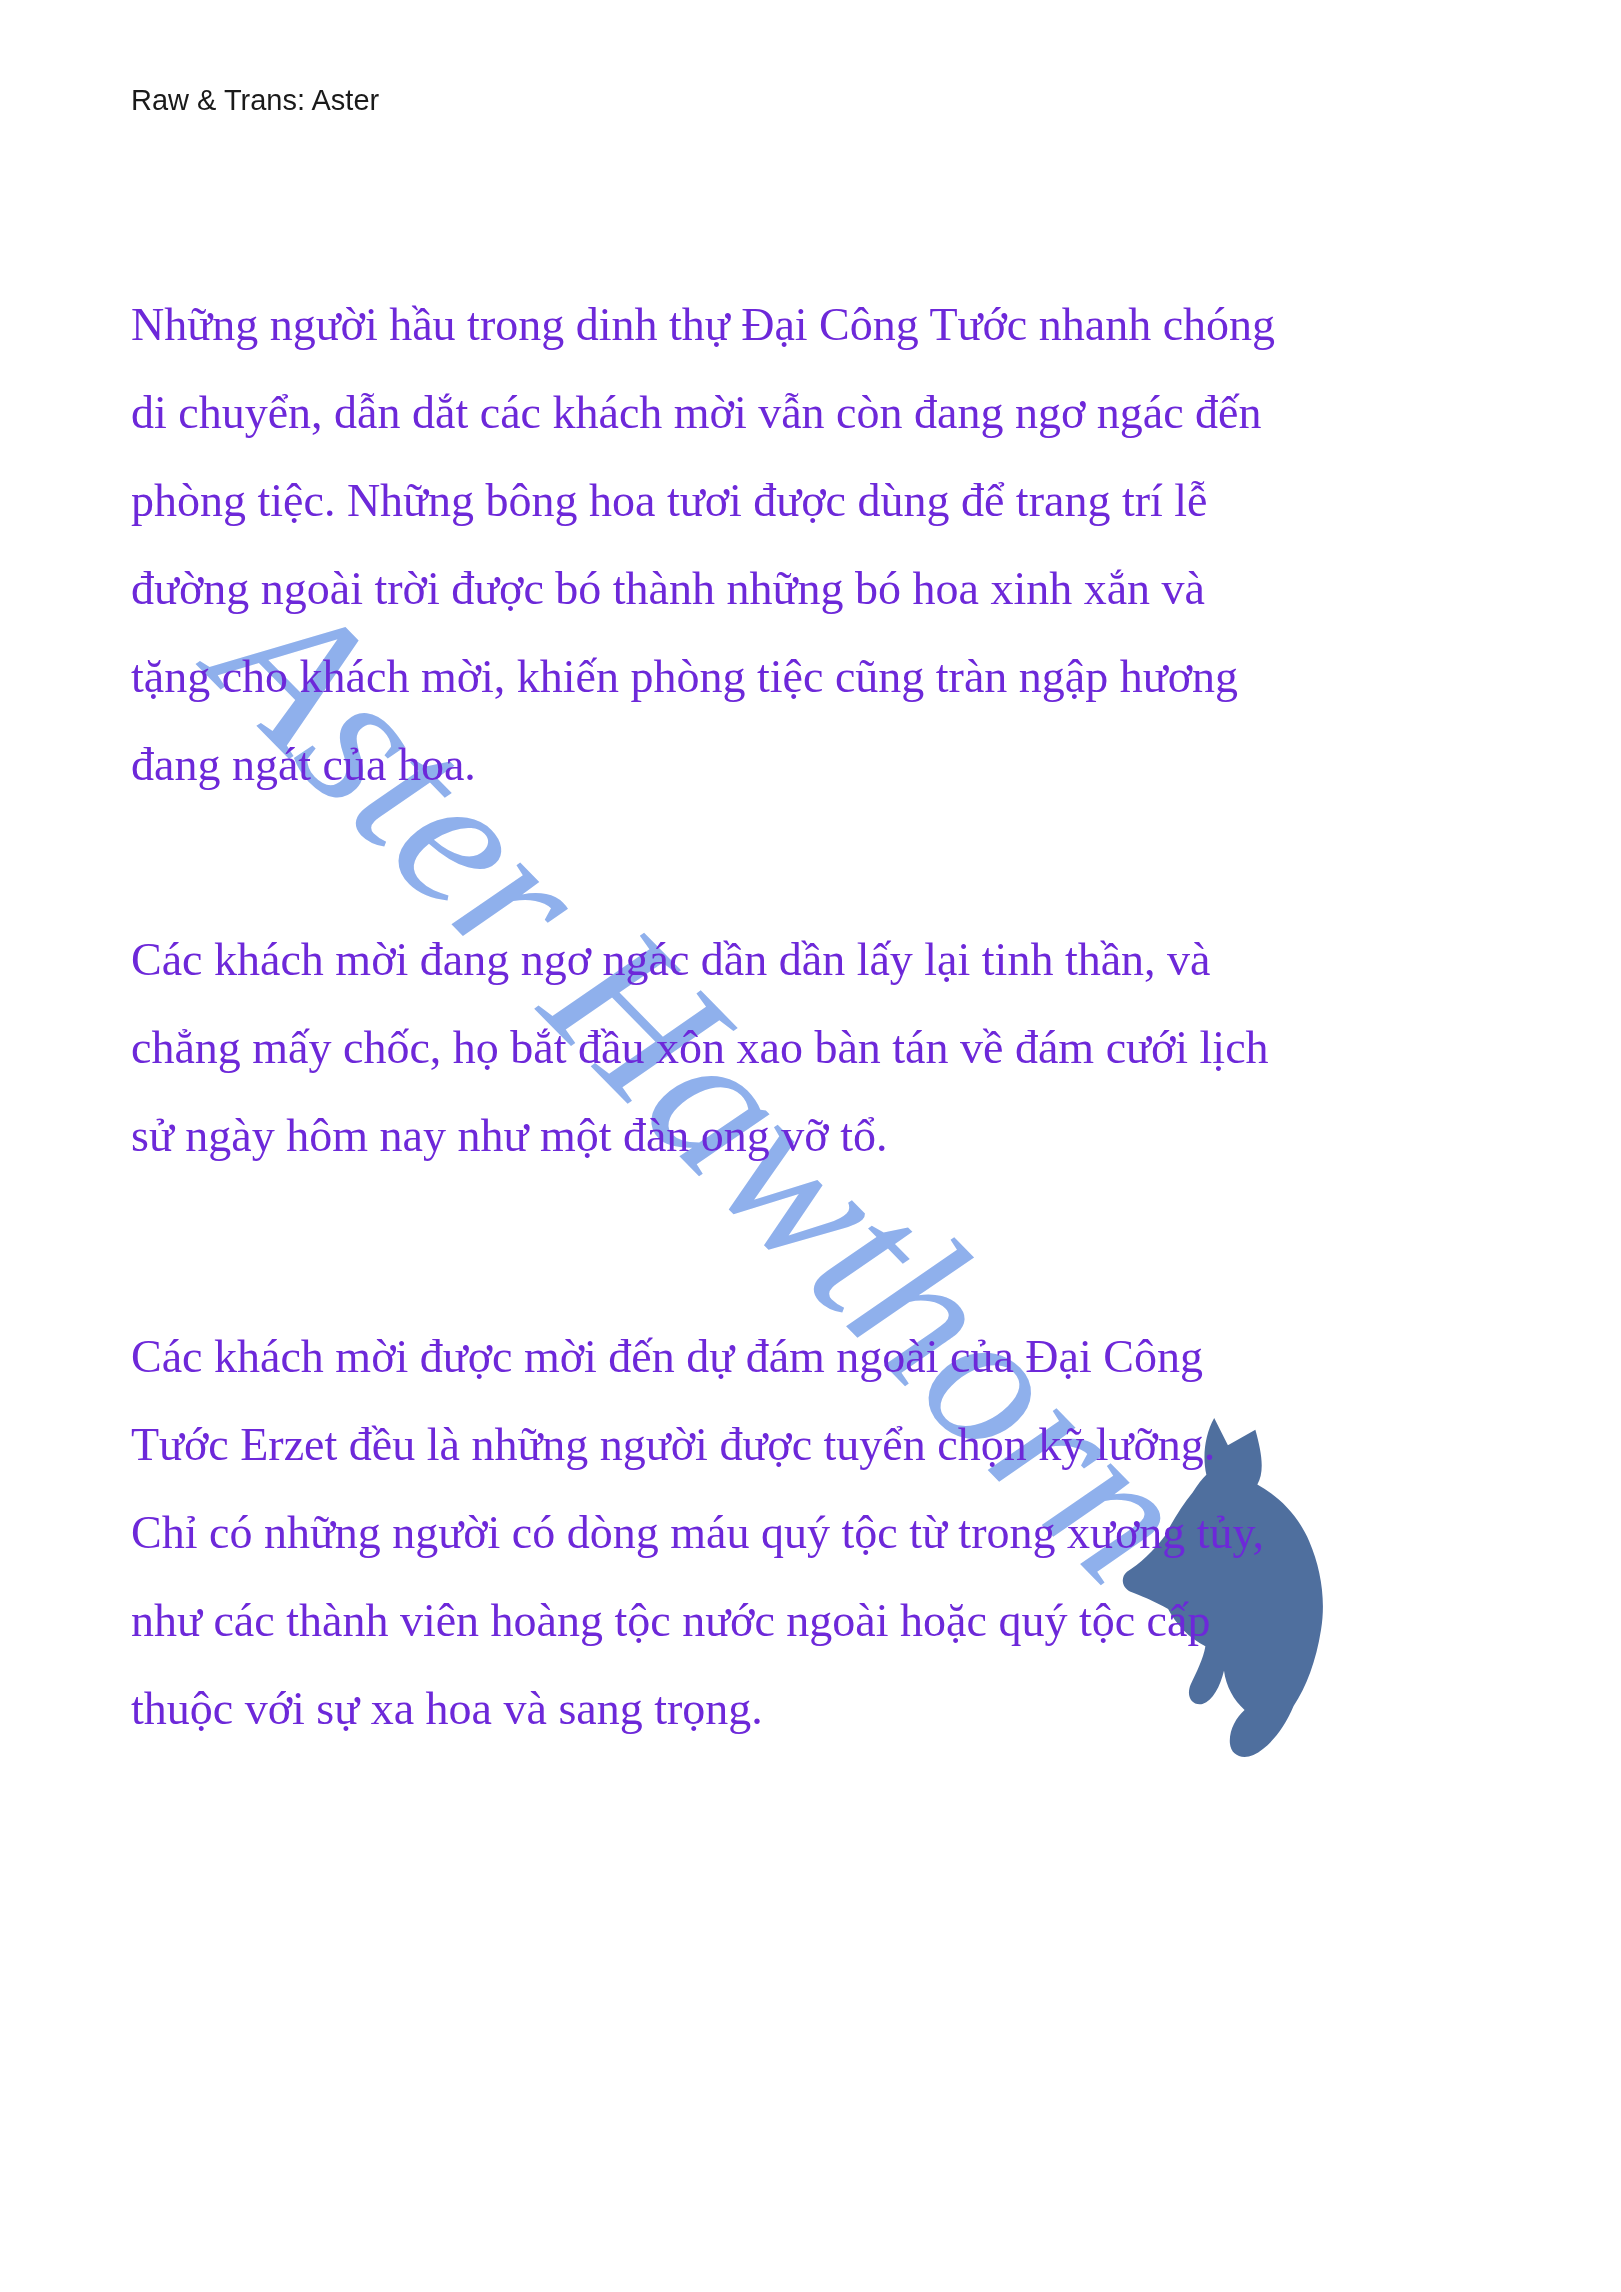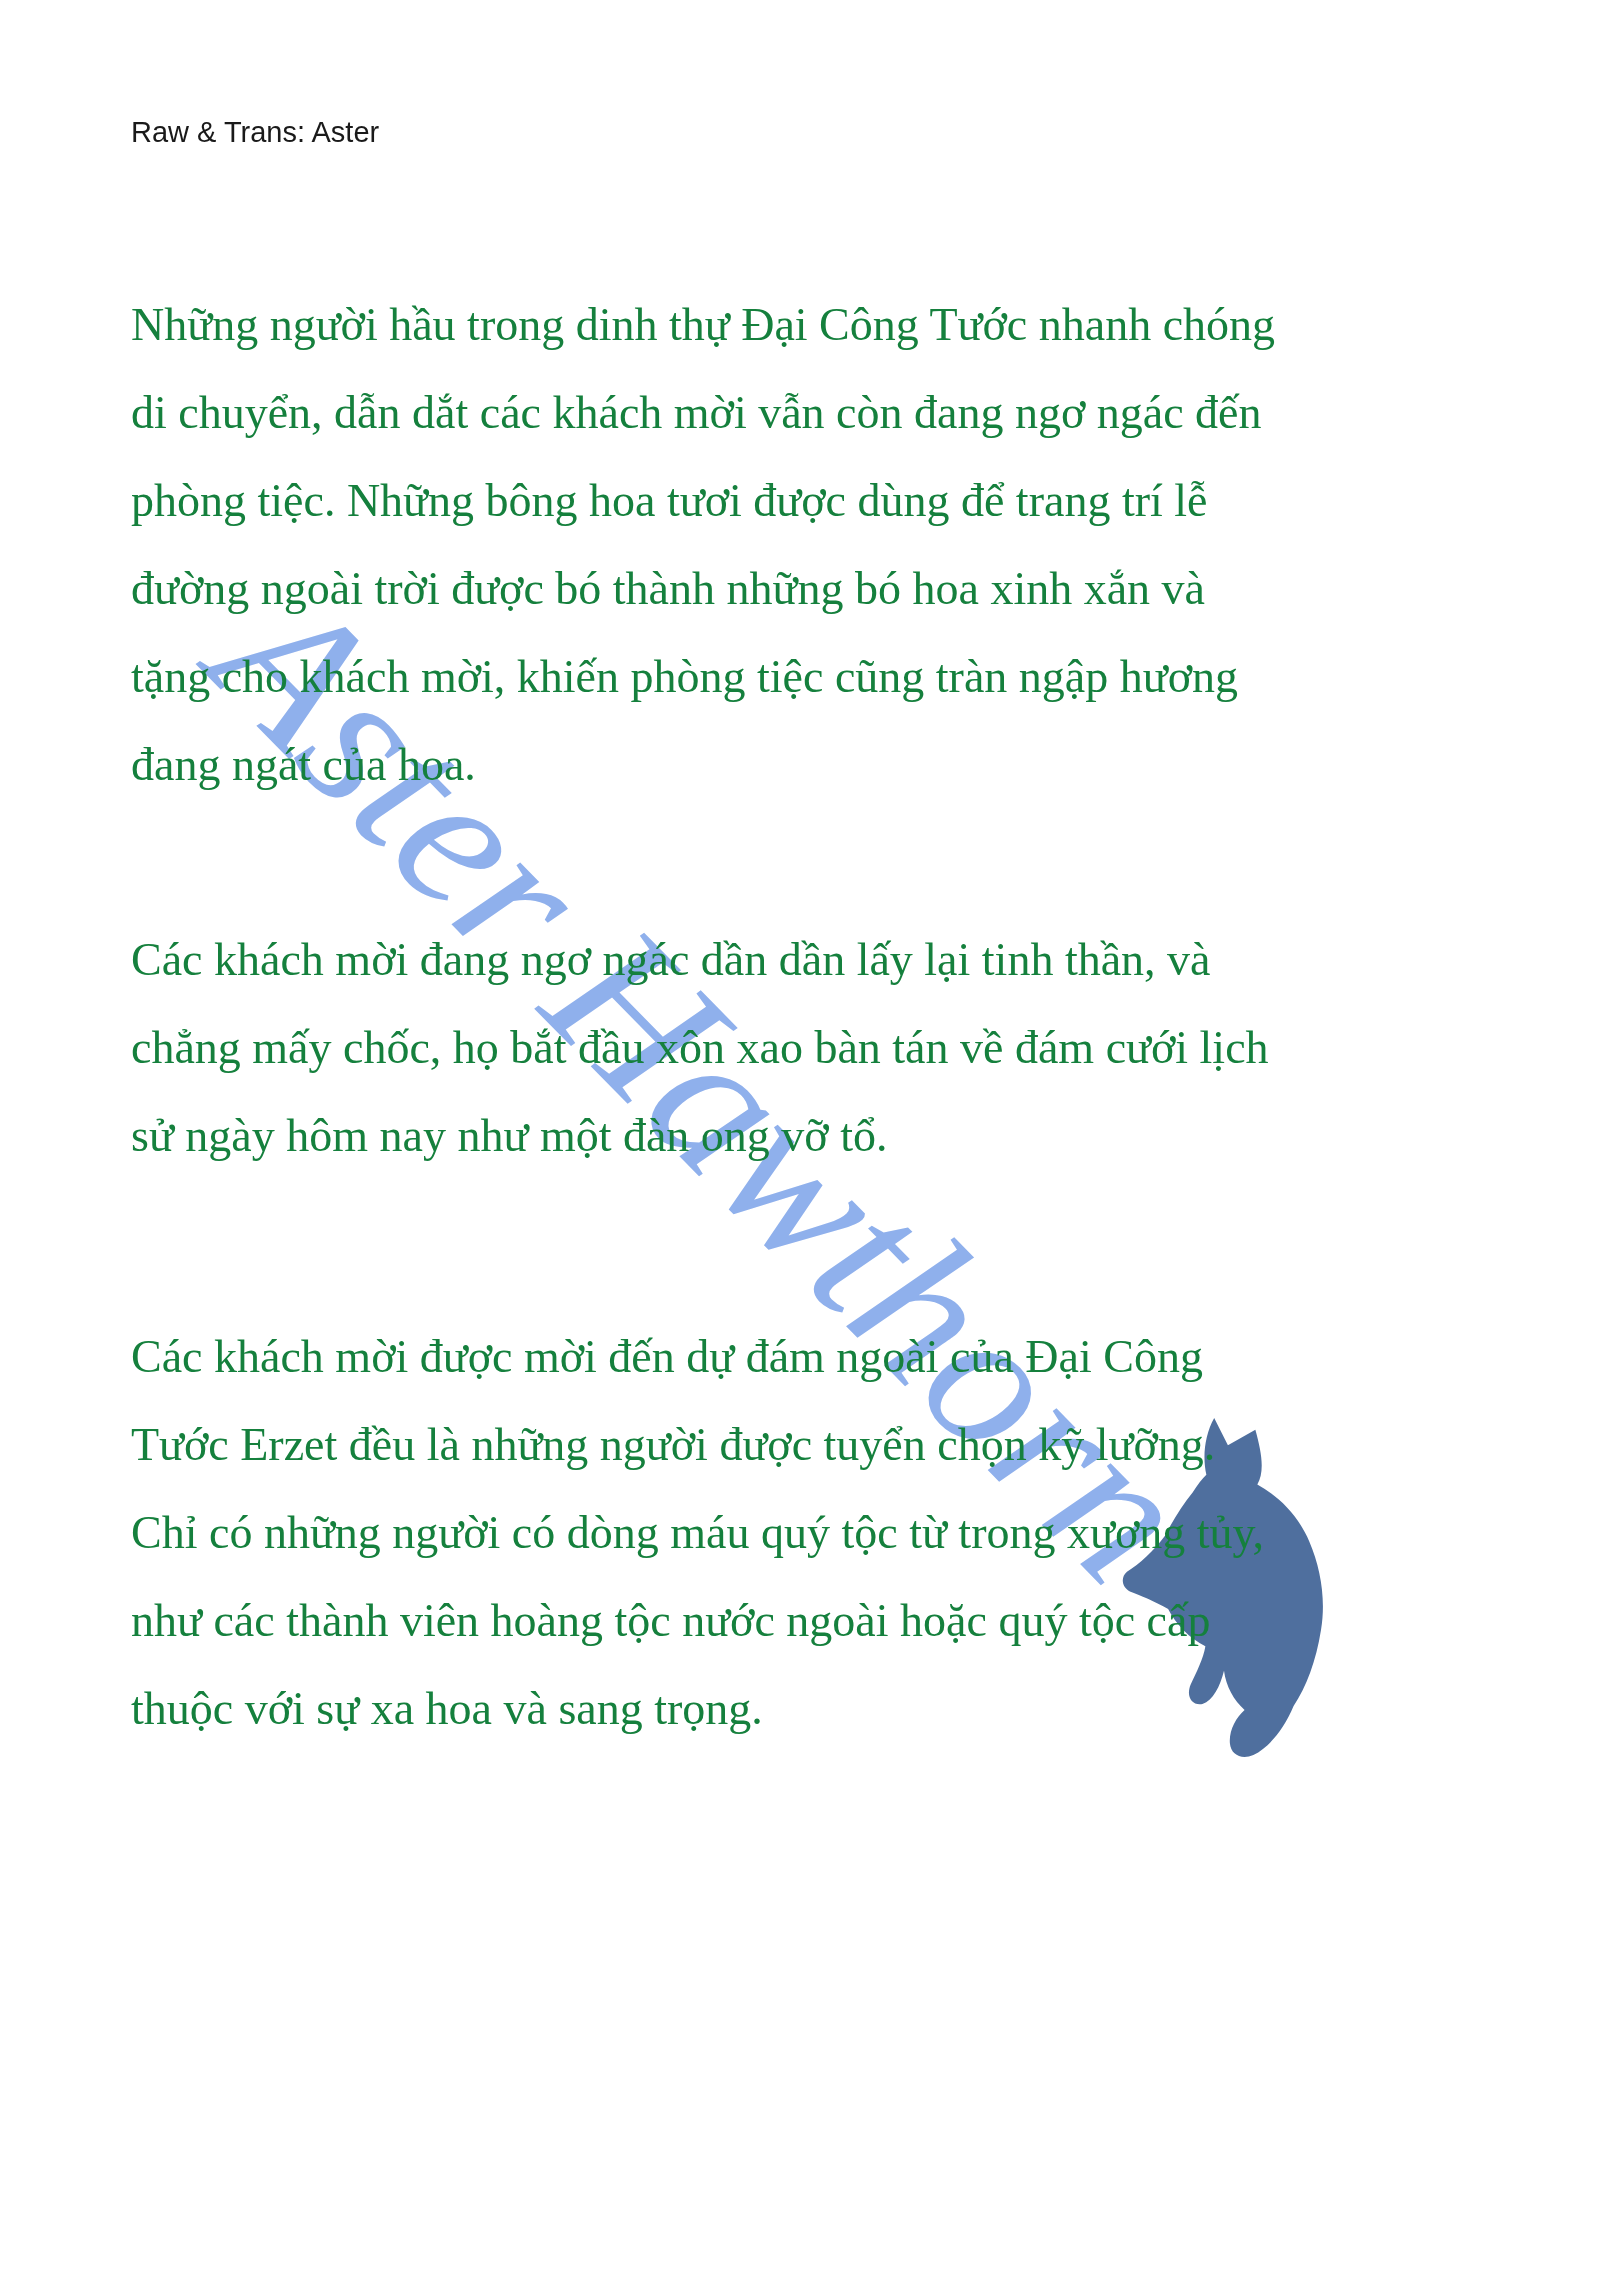--- a/index.html
+++ b/index.html
@@ -6,42 +6,42 @@
   .page{
     position:relative;
     width:1621px;height:2293px;
     background:#ffffff;
     overflow:hidden;
     font-family:"Liberation Serif","DejaVu Serif",serif;
   }
   .credit{
     position:absolute;left:131px;top:84px;
     font-family:"Liberation Sans","DejaVu Sans",sans-serif;
-    font-size:29px;color:#1a1a1a;white-space:nowrap;margin-top:32px;
+    font-size:29px;color:#1a1a1a;white-space:nowrap;
   }
   .watermark{
     position:absolute;left:323px;top:554px;
     font-family:"Liberation Serif","DejaVu Serif",serif;
     font-style:italic;
     font-size:201px;line-height:1;
     color:#8fb0ec;
     white-space:nowrap;
     transform:rotate(45.5deg);
     transform-origin:0 0;
     z-index:1;
     pointer-events:none;
   }
   .cat{
     position:absolute;left:1120px;top:1414px;
     width:208px;height:345px;
     z-index:2;
   }
   .para{
     position:absolute;left:131px;width:1392px;
-    font-size:46px;line-height:88px;color:#15803d;
+    font-size:46px;line-height:88px;color:#6d28d9;
     z-index:3;
   }
   .p1{top:281px}
   .p2{top:916px}
   .p3{top:1313px}
   .line{white-space:nowrap;}
 </style>
 </head>
 <body>
 

